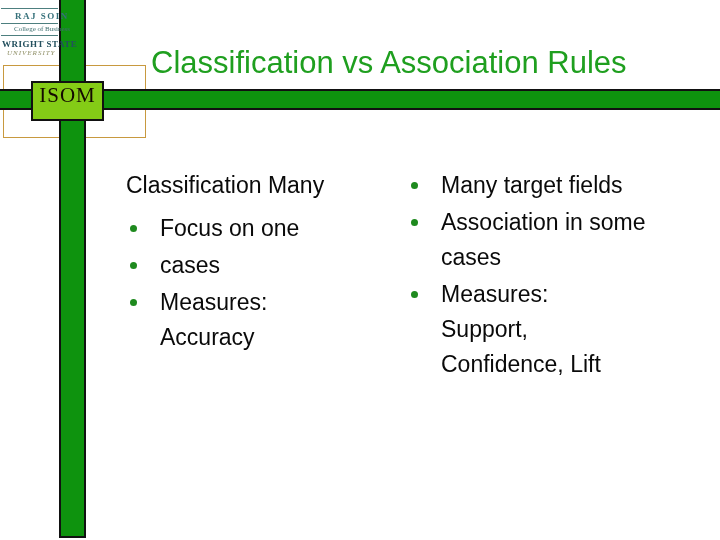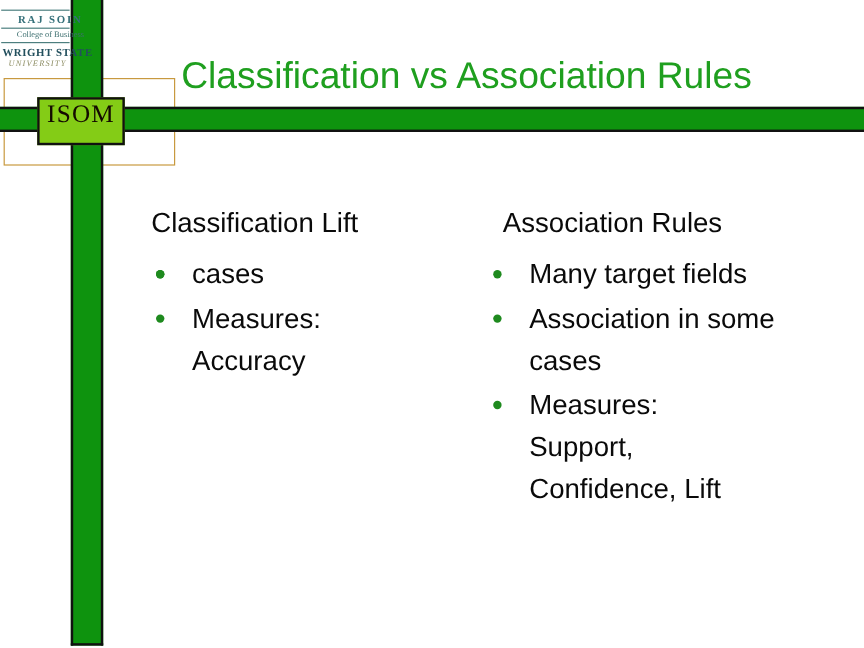--- a/index.html
+++ b/index.html
@@ -129,37 +129,37 @@
   <div class="logo-l4">UNIVERSITY</div>
 </div>
 
 <div class="isom-box">
   <span class="isom-label">ISOM</span>
 </div>
 
 <div class="slide-title">Classification vs Association Rules</div>
 
 <div class="column col-left">
-  <div class="col-header">Classification Lift</div>
+  <div class="col-header">Classification Many</div>
   <div class="item">
     <span class="dot"></span>
+    <div class="line">Focus on one</div>
   </div>
   <div class="item">
     <span class="dot"></span>
     <div class="line">cases</div>
   </div>
   <div class="item">
     <span class="dot"></span>
     <div class="line">Measures:</div>
     <div class="line">Accuracy</div>
   </div>
 </div>
 
 <div class="column col-right">
-  <div class="col-header">Association Rules</div>
   <div class="item">
     <span class="dot"></span>
     <div class="line">Many target fields</div>
   </div>
   <div class="item">
     <span class="dot"></span>
     <div class="line">Association in some</div>
     <div class="line">cases</div>
   </div>
   <div class="item">

